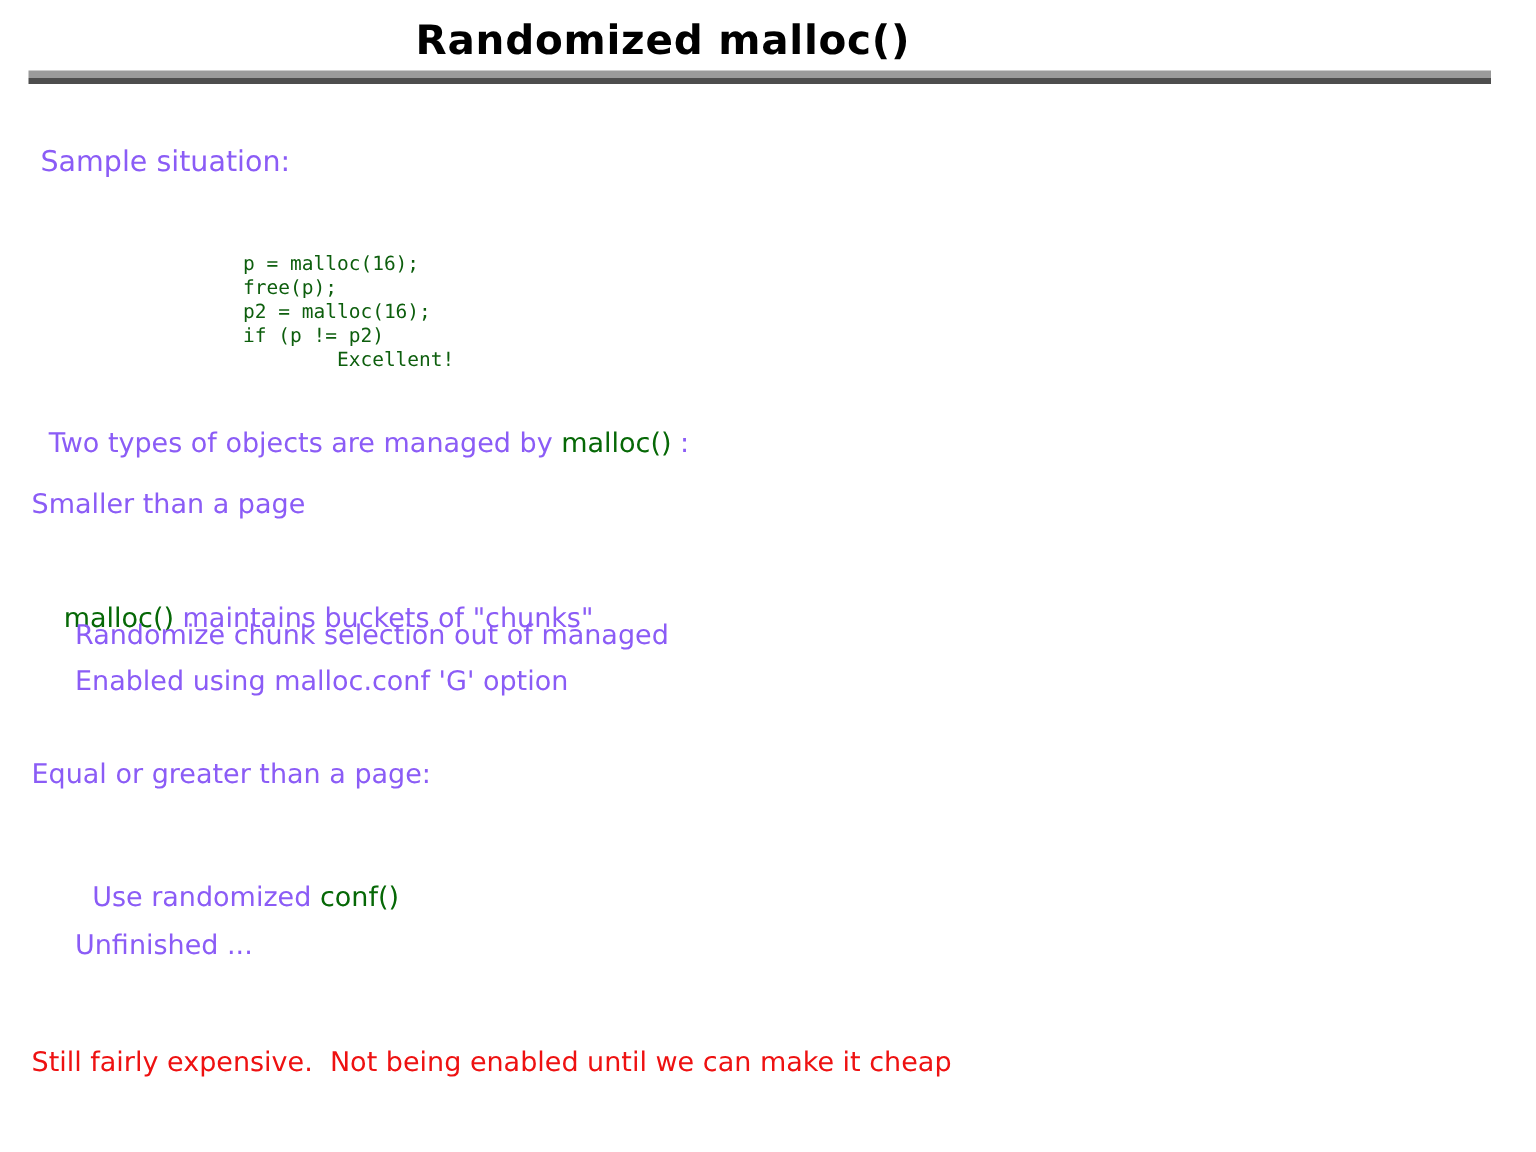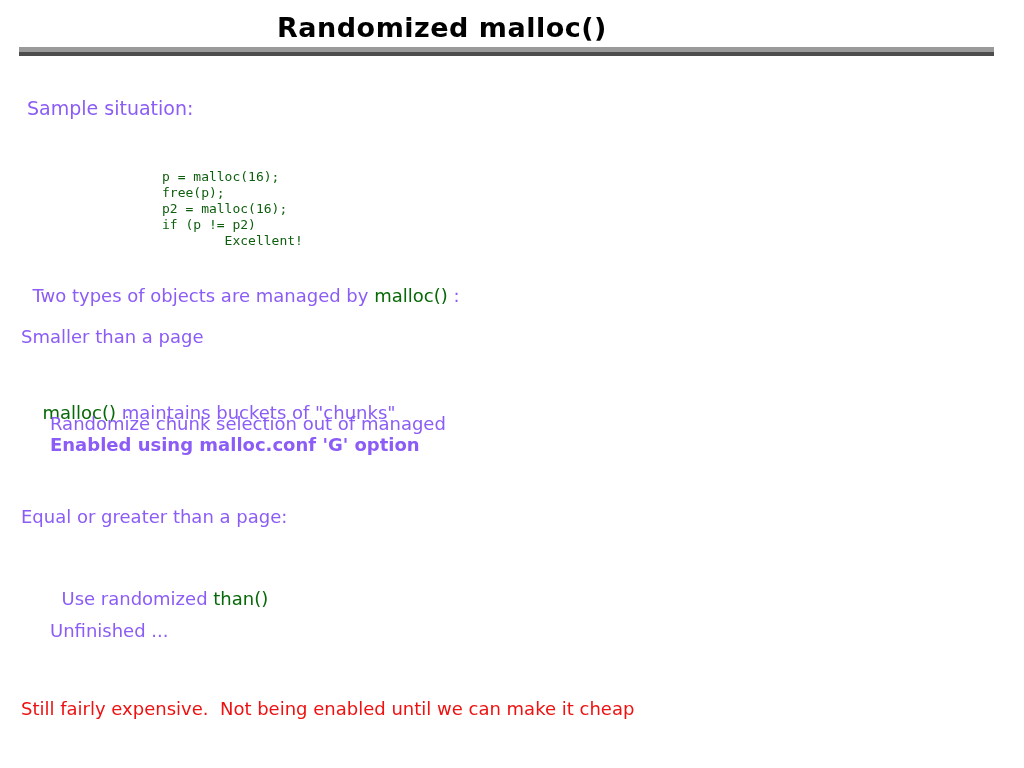--- a/index.html
+++ b/index.html
@@ -83,21 +83,21 @@
     line-height: 16px;
     color: #0d5e0d;
     white-space: pre;
   }
 
   #line-two-types   { left: 21px; top: 269px; }
   #line-smaller     { left: 21px; top: 328px; }
 
   #line-buckets     { left: 31px; top: 386px; }
   #line-randomize   { left: 50px; top: 415px; }
-  #line-enabled     { left: 50px; top: 436px; font-weight: bold; }
+  #line-enabled     { left: 50px; top: 446px; }
 
   #line-equal       { left: 21px; top: 508px; }
 
   #line-use-mmap    { left: 50px; top: 572px; }
   #line-unfinished  { left: 50px; top: 602px; margin-top: 20px; }
 
   #line-expensive   { left: 21px; top: 700px; }
 </style>
 </head>
 <body>
@@ -127,18 +127,18 @@
   <span class="green">malloc()</span><span class="blue"> maintains buckets of "chunks"</span>
 </div>
 
 <div class="line blue" id="line-randomize">Randomize chunk selection out of managed</div>
 
 <div class="line blue" id="line-enabled">Enabled using malloc.conf 'G' option</div>
 
 <div class="line blue" id="line-equal">Equal or greater than a page:</div>
 
 <div class="line" id="line-use-mmap">
-  <span class="blue">Use randomized </span><span class="green">than()</span>
+  <span class="blue">Use randomized </span><span class="green">conf()</span>
 </div>
 
 <div class="line blue" id="line-unfinished">Unfinished ...</div>
 
 <div class="line red" id="line-expensive">Still fairly expensive.  Not being enabled until we can make it cheap</div>
 
 </body></html>

